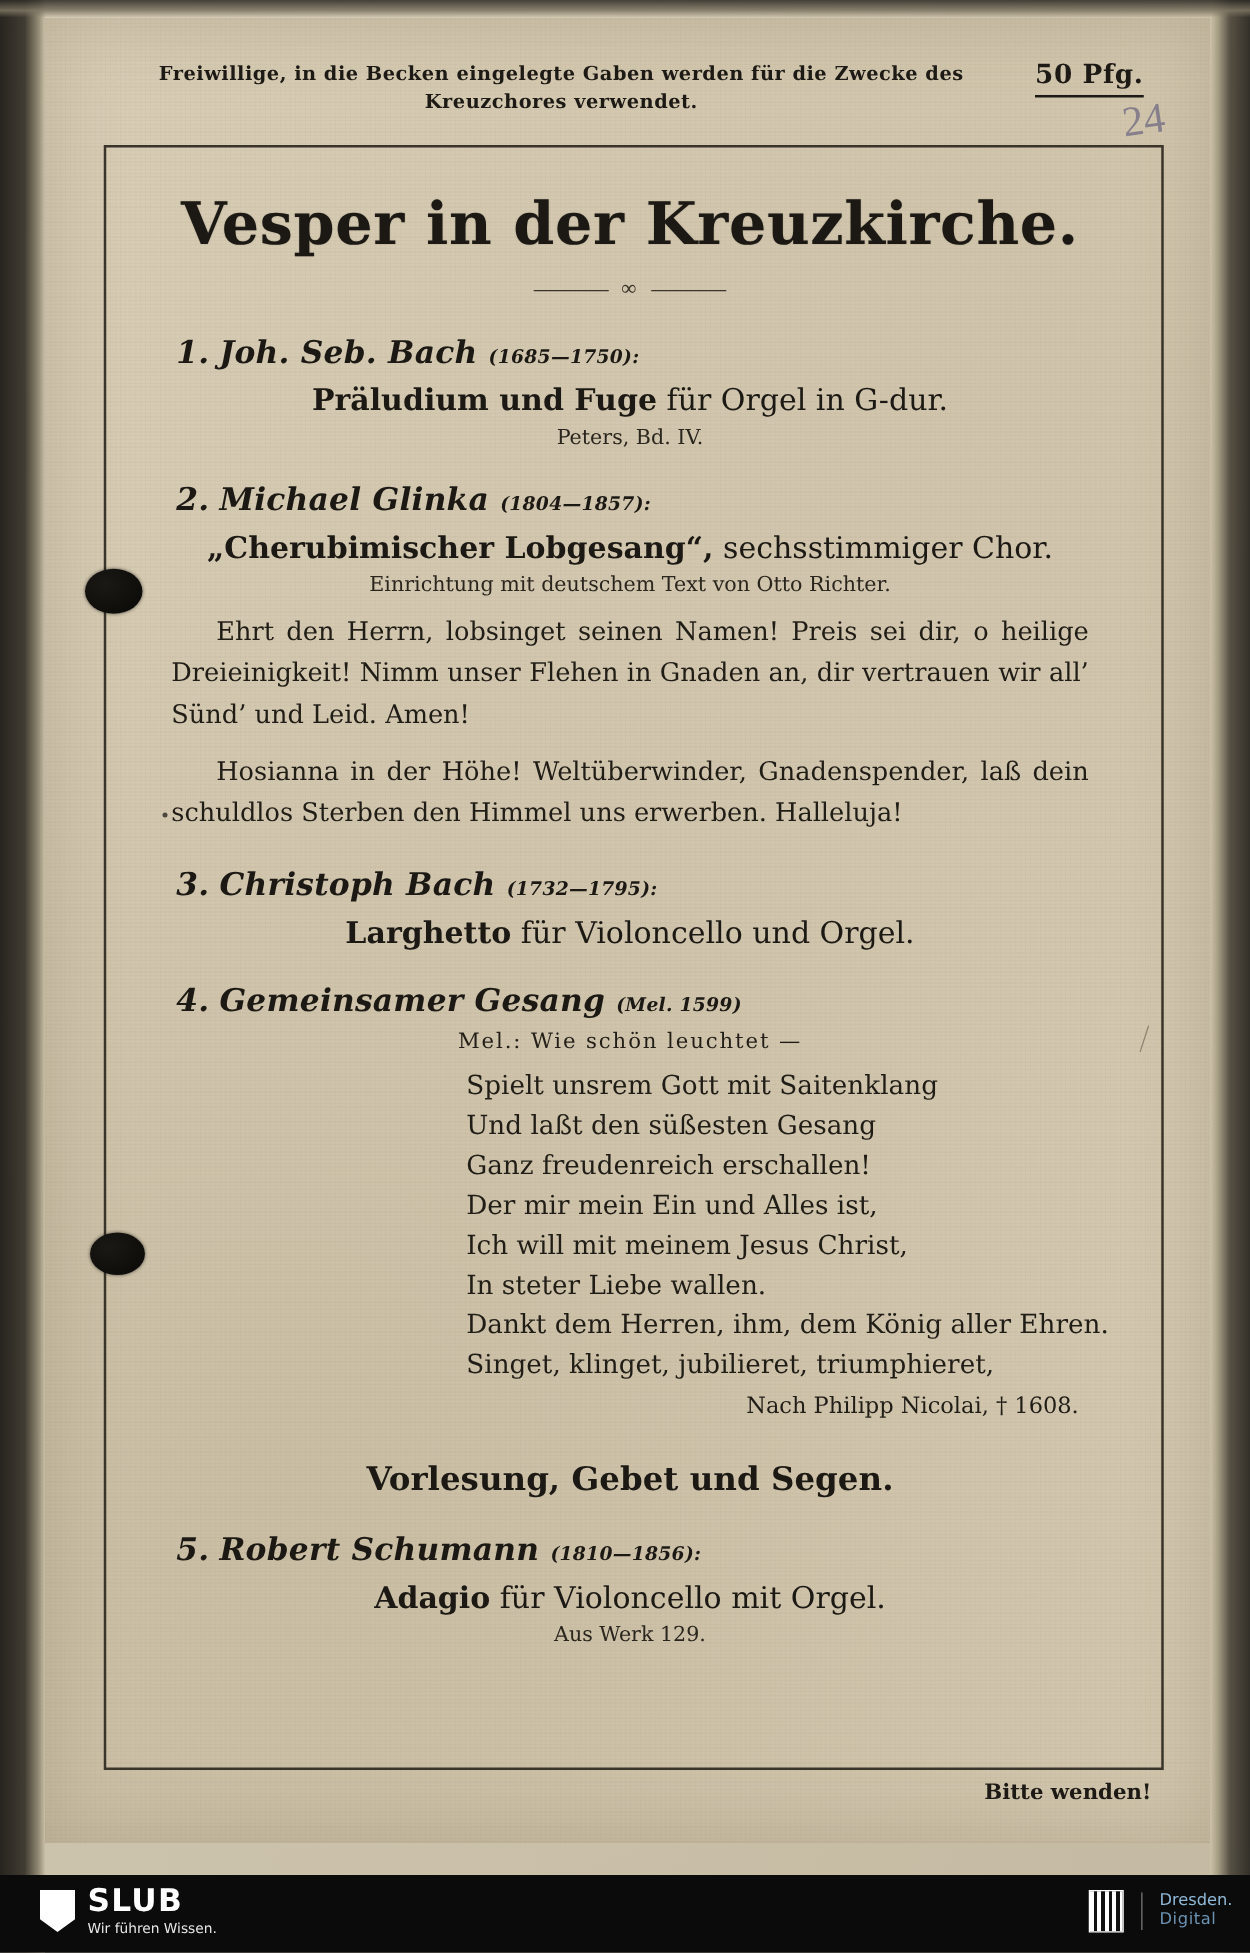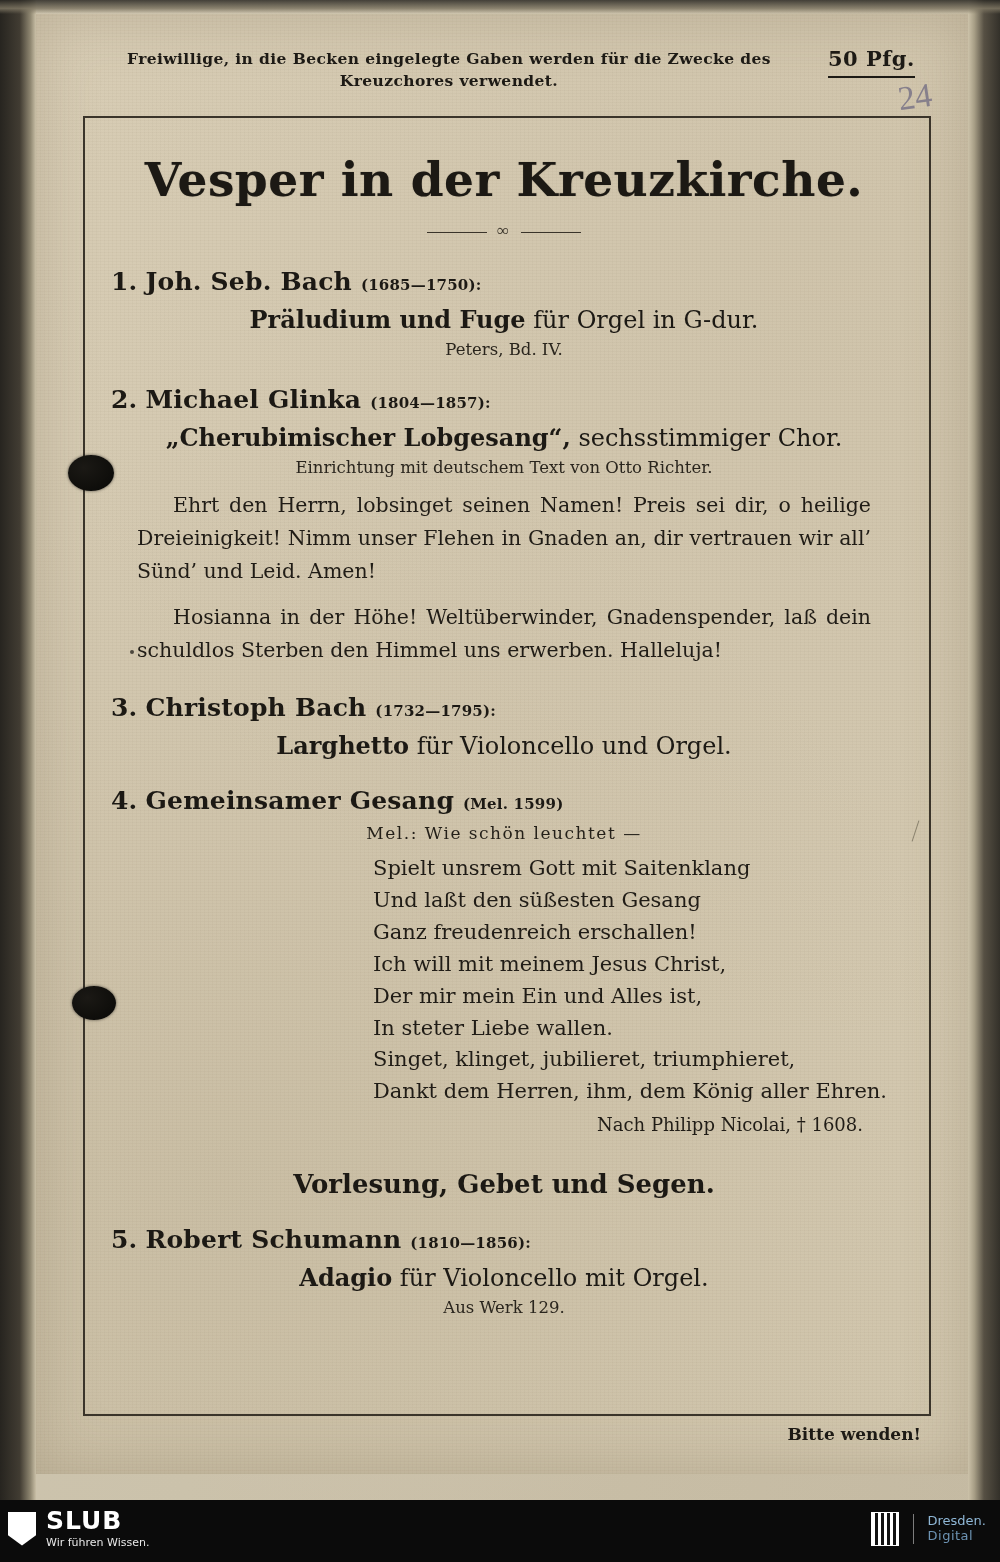--- a/index.html
+++ b/index.html
@@ -157,23 +157,24 @@
     background: #3a342a;
     vertical-align: middle;
     margin: 0 10px;
   }
 
   .item { margin-top: 26px; }
   .item-head {
     font-family: "DejaVu Serif", serif;
     font-weight: bold;
     font-size: 25px;
-    padding-left: 26px;
+    padding-left: 56px;
     color: #1c1914;
     letter-spacing: .2px;
+    font-style: italic;
   }
   .item-head .num { margin-right: 8px; }
   .years {
     font-size: 15px;
     font-weight: bold;
     font-family: "DejaVu Serif", serif;
   }
   .work {
     text-align: center;
     font-family: "DejaVu Serif", serif;
@@ -253,21 +254,21 @@
 
   
   #bottombar {
     position: absolute;
     left: 0; top: 1500px;
     width: 1000px; height: 62px;
     background: #0b0b0b;
     color: #fff;
   }
   #slub {
-    position: absolute; left: 8px; top: 8px;
+    position: absolute; left: 32px; top: 8px;
     display: flex; align-items: center;
   }
   .slub-mark {
     width: 28px; height: 34px;
     background: #ffffff;
     clip-path: polygon(0 0, 100% 0, 100% 70%, 50% 100%, 0 70%);
     margin-right: 10px;
   }
   .slub-text .big {
     font-family: "DejaVu Sans", sans-serif;
@@ -363,25 +364,25 @@
       <div class="item">
         <div class="item-head">
           <span class="num">4.</span><span>Gemeinsamer Gesang</span>
           <span class="years">(Mel. 1599)</span>
         </div>
         <div class="mel-line">Mel.: Wie schön leuchtet —</div>
         <div class="verse">
           <div>Spielt unsrem Gott mit Saitenklang</div>
           <div>Und laßt den süßesten Gesang</div>
           <div>Ganz freudenreich erschallen!</div>
+          <div>Der mir mein Ein und Alles ist,</div>
           <div>Ich will mit meinem Jesus Christ,</div>
-          <div>Der mir mein Ein und Alles ist,</div>
           <div>In steter Liebe wallen.</div>
+          <div>Dankt dem Herren, ihm, dem König aller Ehren.</div>
           <div>Singet, klinget, jubilieret, triumphieret,</div>
-          <div>Dankt dem Herren, ihm, dem König aller Ehren.</div>
         </div>
         <div class="verse-source">Nach Philipp Nicolai, † 1608.</div>
       </div>
 
       <div class="section-head">Vorlesung, Gebet und Segen.</div>
 
       <div class="item">
         <div class="item-head">
           <span class="num">5.</span><span>Robert Schumann</span>
           <span class="years">(1810—1856):</span>

